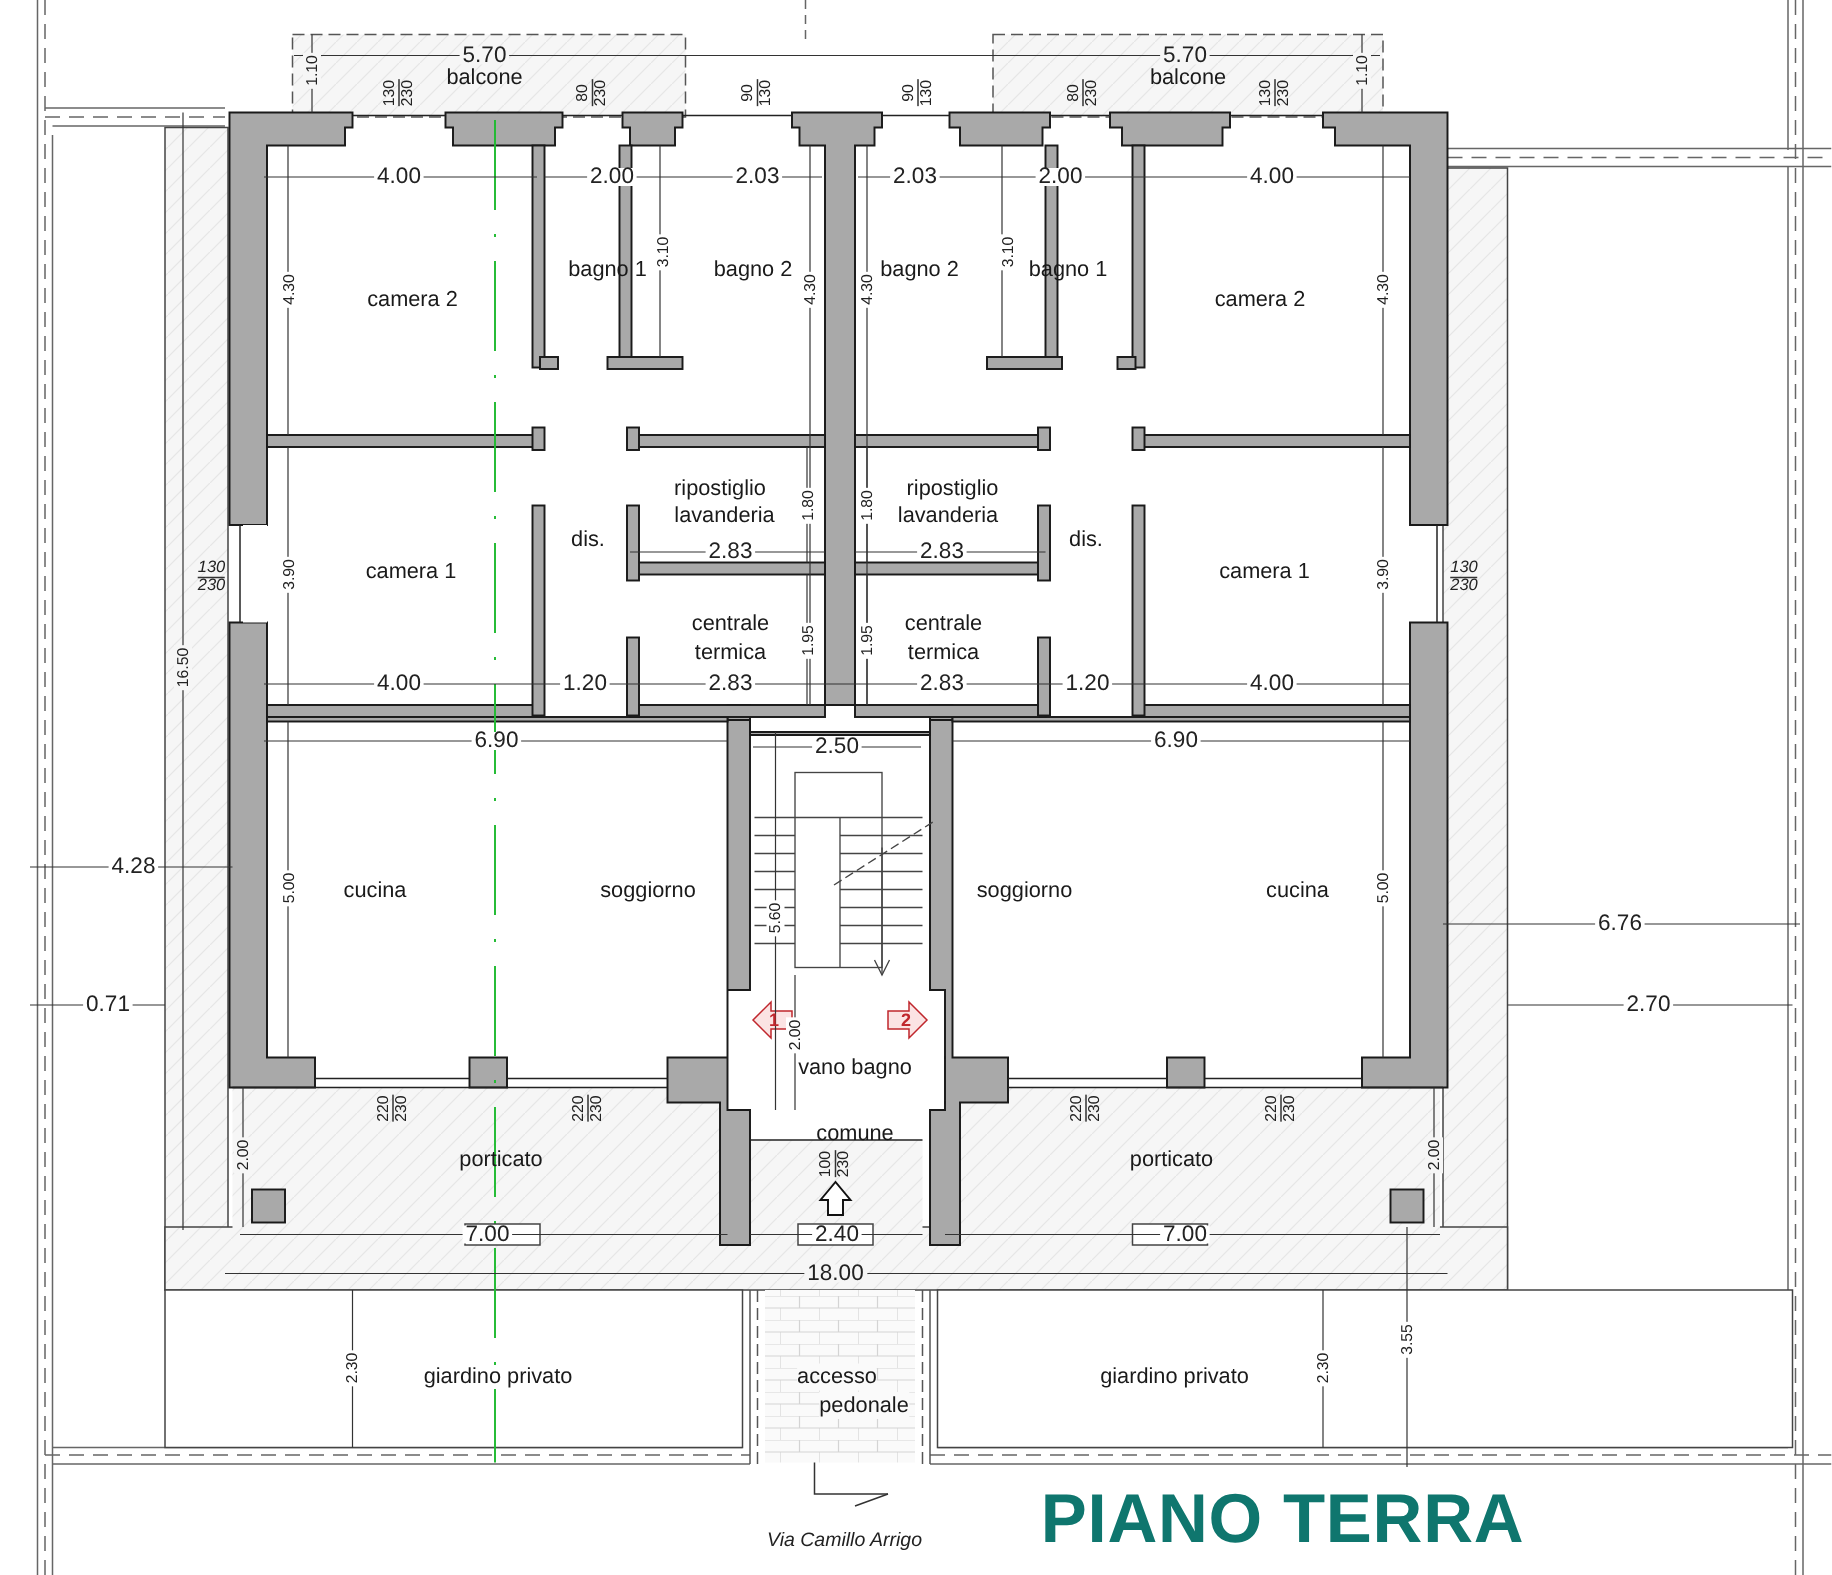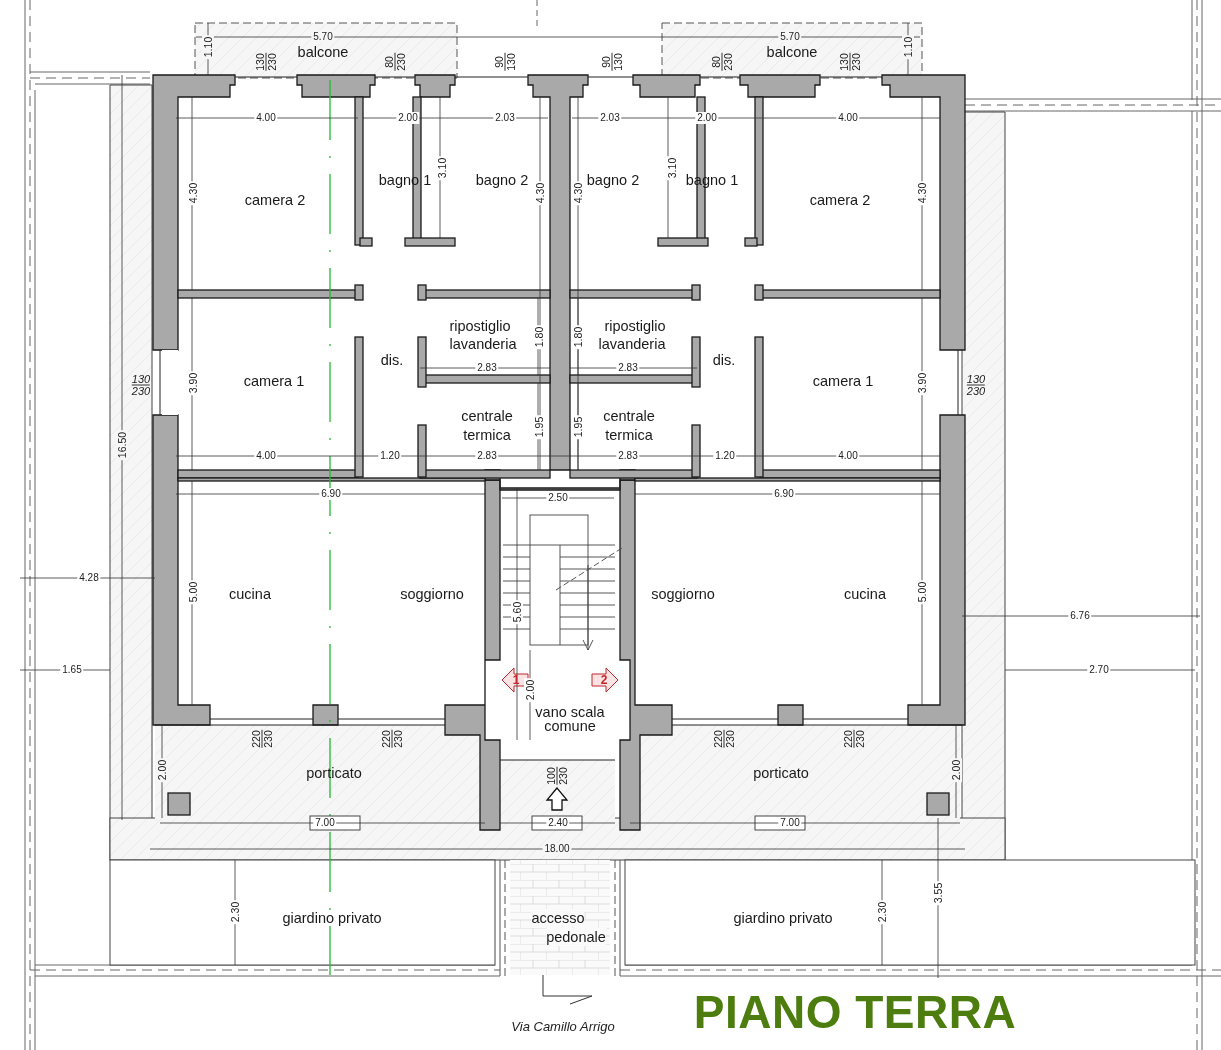--- a/index.html
+++ b/index.html
@@ -2,41 +2,41 @@
 <html><head>
 <meta charset="utf-8">
 <style>
   html, body { margin:0; padding:0; background:#ffffff; }
   body { width:1221px; height:1050px; position:relative; overflow:hidden;
          font-family:"Liberation Sans", sans-serif; color:#111; }
   #plan { position:absolute; left:0; top:0; width:1221px; height:1050px; }
   .lbl { position:absolute; font-family:"Liberation Sans", sans-serif; font-size:14.5px;
          color:#1a1a1a; text-align:right; white-space:nowrap; line-height:18px;
          transform:translate(-50%,-50%); }
-  .dim { position:absolute; font-family:"Liberation Sans", sans-serif; font-size:10px;
+  .dim { position:absolute; font-family:"Liberation Sans", sans-serif; font-size:15px;
          color:#222; background:#fff; padding:0 2px; line-height:12px; white-space:nowrap;
          transform:translate(-50%,-50%); }
   .dim.tr { background:#f6f6f6; }
   .vdim { position:absolute; font-family:"Liberation Sans", sans-serif; font-size:10.5px;
           color:#222; background:#fff; padding:0 2px; line-height:12px; white-space:nowrap;
           transform:translate(-50%,-50%) rotate(-90deg); }
   .vdim.tr { background:#f6f6f6; }
   .frac { position:absolute; font-family:"Liberation Sans", sans-serif; font-size:10.5px;
           color:#222; line-height:11px; transform:translate(-50%,-50%) rotate(-90deg);
           text-align:center; }
   .frac span { display:block; }
   .frac .num { border-bottom:1px solid #333; }
   .ifrac { position:absolute; font-family:"Liberation Sans", sans-serif; font-size:11px;
            font-style:italic; color:#222; line-height:11px; text-align:center;
            transform:translate(-50%,-50%); }
   .ifrac .num { display:block; border-bottom:1px solid #333; }
   .ifrac .den { display:block; }
   .title { position:absolute; left:855px; top:1012px; transform:translate(-50%,-50%);
            font-family:"Liberation Sans", sans-serif; font-weight:bold; font-size:46px;
-           color:#4d7c0f; letter-spacing:0.5px; white-space:nowrap; }
+           color:#0f766e; letter-spacing:0.5px; white-space:nowrap; }
   .street { position:absolute; left:563px; top:1026px; transform:translate(-50%,-50%);
             font-family:"Liberation Sans", sans-serif; font-style:italic; font-size:13px;
             color:#222; white-space:nowrap; }
   .arrowlbl { position:absolute; font-family:"Liberation Sans", sans-serif; font-size:12px;
               font-weight:bold; color:#c0272d; transform:translate(-50%,-50%); }
 </style>
 </head>
 <body>
 
 <svg id="plan" viewBox="0 0 1221 1050" xmlns="http://www.w3.org/2000/svg">
@@ -274,22 +274,22 @@
 <div class="lbl" style="left:724px;top:360px;">dis.</div>
 <div class="lbl" style="left:635px;top:326px;">ripostiglio</div>
 <div class="lbl" style="left:632px;top:344px;">lavanderia</div>
 <div class="lbl" style="left:629px;top:416px;">centrale</div>
 <div class="lbl" style="left:629px;top:435px;">termica</div>
 <div class="lbl" style="left:683px;top:594px;">soggiorno</div>
 <div class="lbl" style="left:865px;top:594px;">cucina</div>
 <div class="lbl" style="left:781px;top:773px;">porticato</div>
 <div class="lbl" style="left:783px;top:918px;">giardino privato</div>
 
-<div class="lbl" style="left:570px;top:712px;">vano scala</div>
-<div class="lbl" style="left:570px;top:726px;">comune</div>
+<div class="lbl" style="left:570px;top:712px;">vano bagno</div>
+<div class="lbl" style="left:570px;top:756px;">comune</div>
 <div class="lbl" style="left:558px;top:918px;background:#fafafa;">accesso</div>
 <div class="lbl" style="left:576px;top:937px;background:#fafafa;">pedonale</div>
 <div class="arrowlbl" style="left:516px;top:680px;">1</div>
 <div class="arrowlbl" style="left:604px;top:680px;">2</div>
 
 <div class="dim tr" style="left:323px;top:37px;">5.70</div>
 <div class="dim tr" style="left:790px;top:37px;">5.70</div>
 <div class="dim" style="left:266px;top:118px;">4.00</div>
 <div class="dim" style="left:408px;top:118px;">2.00</div>
 <div class="dim" style="left:505px;top:118px;">2.03</div>
@@ -301,21 +301,21 @@
 <div class="dim" style="left:266px;top:456px;">4.00</div>
 <div class="dim" style="left:390px;top:456px;">1.20</div>
 <div class="dim" style="left:487px;top:456px;">2.83</div>
 <div class="dim" style="left:628px;top:456px;">2.83</div>
 <div class="dim" style="left:725px;top:456px;">1.20</div>
 <div class="dim" style="left:848px;top:456px;">4.00</div>
 <div class="dim" style="left:331px;top:494px;">6.90</div>
 <div class="dim" style="left:558px;top:498px;">2.50</div>
 <div class="dim" style="left:784px;top:494px;">6.90</div>
 <div class="dim" style="left:89px;top:578px;">4.28</div>
-<div class="dim" style="left:72px;top:670px;">1.65</div>
+<div class="dim" style="left:72px;top:670px;">0.71</div>
 <div class="dim" style="left:1080px;top:616px;">6.76</div>
 <div class="dim" style="left:1099px;top:670px;">2.70</div>
 <div class="dim" style="left:325px;top:823px;">7.00</div>
 <div class="dim" style="left:558px;top:823px;">2.40</div>
 <div class="dim" style="left:790px;top:823px;">7.00</div>
 <div class="dim tr" style="left:557px;top:849px;">18.00</div>
 
 <div class="vdim tr" style="left:208px;top:47px;">1.10</div>
 <div class="vdim tr" style="left:908px;top:47px;">1.10</div>
 <div class="vdim tr" style="left:122px;top:445px;">16.50</div>

